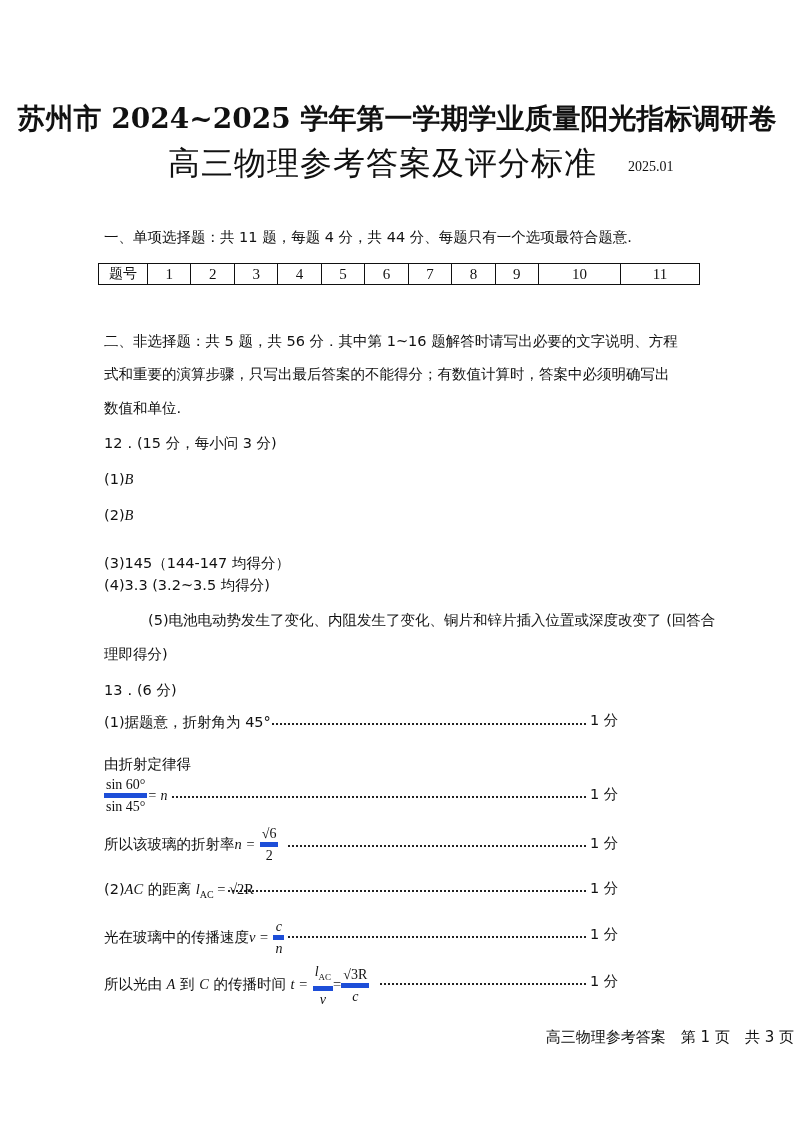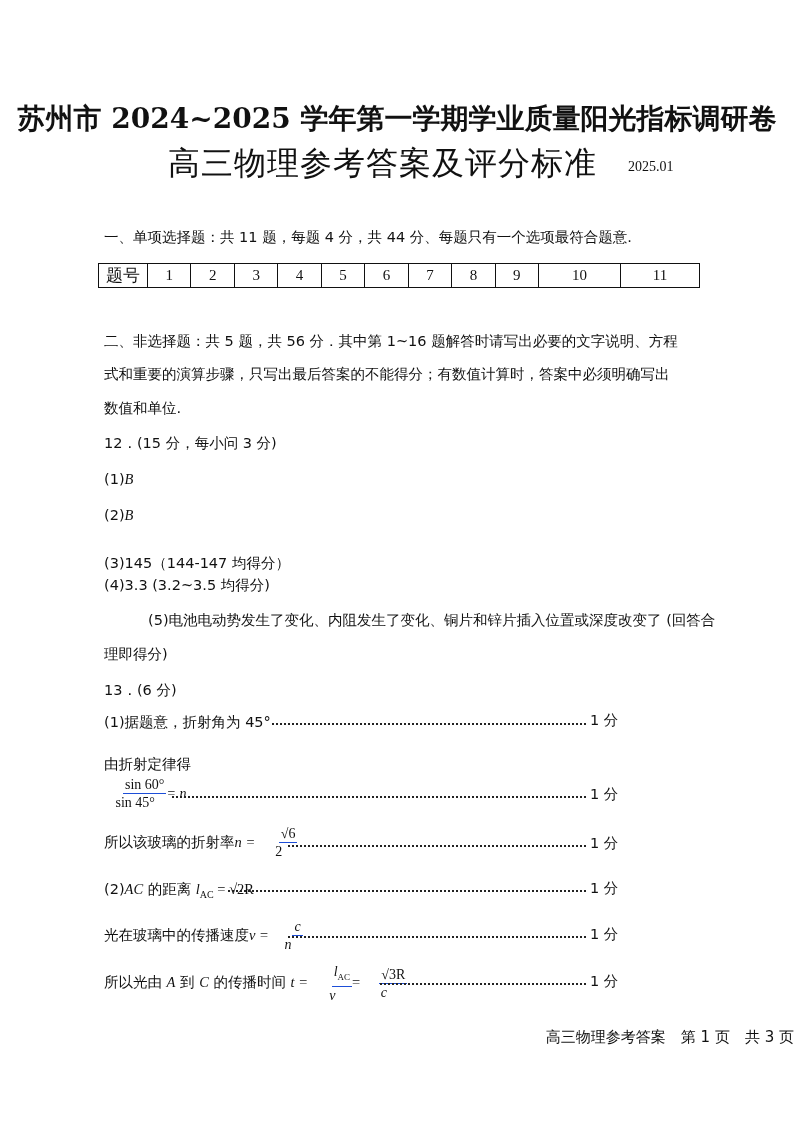--- a/index.html
+++ b/index.html
@@ -5,27 +5,27 @@
   html, body { margin: 0; padding: 0; }
   body { width: 794px; height: 1123px; background: #ffffff; color: #111; position: relative; overflow: hidden; font-family: "DejaVu Serif", "Liberation Serif", serif; }
   .abs { position: absolute; }
   .title1 { left: 0; width: 794px; top: 100px; text-align: center; font-size: 28px; font-weight: bold; letter-spacing: 0px; font-family: "DejaVu Serif", serif; }
   .title2 { left: 168px; top: 142px; font-size: 32px; font-family: "DejaVu Sans", sans-serif; letter-spacing: 1px; }
   .date { left: 628px; top: 159px; font-size: 14px; font-family: "Liberation Serif", serif; }
   .line { left: 104px; font-size: 14.5px; font-family: "DejaVu Sans", "Liberation Sans", sans-serif; white-space: nowrap; }
   .bold { font-weight: normal; }
   table.ans { position: absolute; left: 98px; top: 263px; width: 602px; border-collapse: collapse; font-family: "Liberation Serif", serif; font-size: 15px; }
   table.ans td { border: 1.5px solid #111; text-align: center; height: 20px; padding: 0; }
-  table.ans td.hdr { font-family: "DejaVu Sans", sans-serif; font-size: 17px; width: 48px; }
+  table.ans td.hdr { font-family: "DejaVu Sans", sans-serif; font-size: 14px; width: 48px; }
   .it { font-style: italic; font-family: "Liberation Serif", serif; }
   .serif { font-family: "Liberation Serif", serif; }
   .dots { position: absolute; border-bottom: 2px dotted #222; height: 0; }
   .score { position: absolute; left: 590px; font-size: 14.5px; font-family: "DejaVu Sans", sans-serif; }
   .frac { display: inline-block; vertical-align: middle; text-align: center; font-family: "Liberation Serif", serif; font-size: 14px; line-height: 17px; }
-  .frac .num { display: block; border-bottom: 1px solid #1d4ed8; padding: 0 2px; margin-left: 19px; }
+  .frac .num { display: block; border-bottom: 5px solid #1d4ed8; padding: 0 2px; }
   .frac .den { display: block; padding: 0 2px; }
   .footer { left: 0; width: 794px; top: 1028px; text-align: right; font-size: 15px; font-family: "DejaVu Sans", sans-serif; }
 </style>
 </head>
 <body>
 
 <div class="abs title1">苏州市 2024~2025 学年第一学期学业质量阳光指标调研卷</div>
 <div class="abs title2">高三物理参考答案及评分标准</div>
 <div class="abs date">2025.01</div>
 

